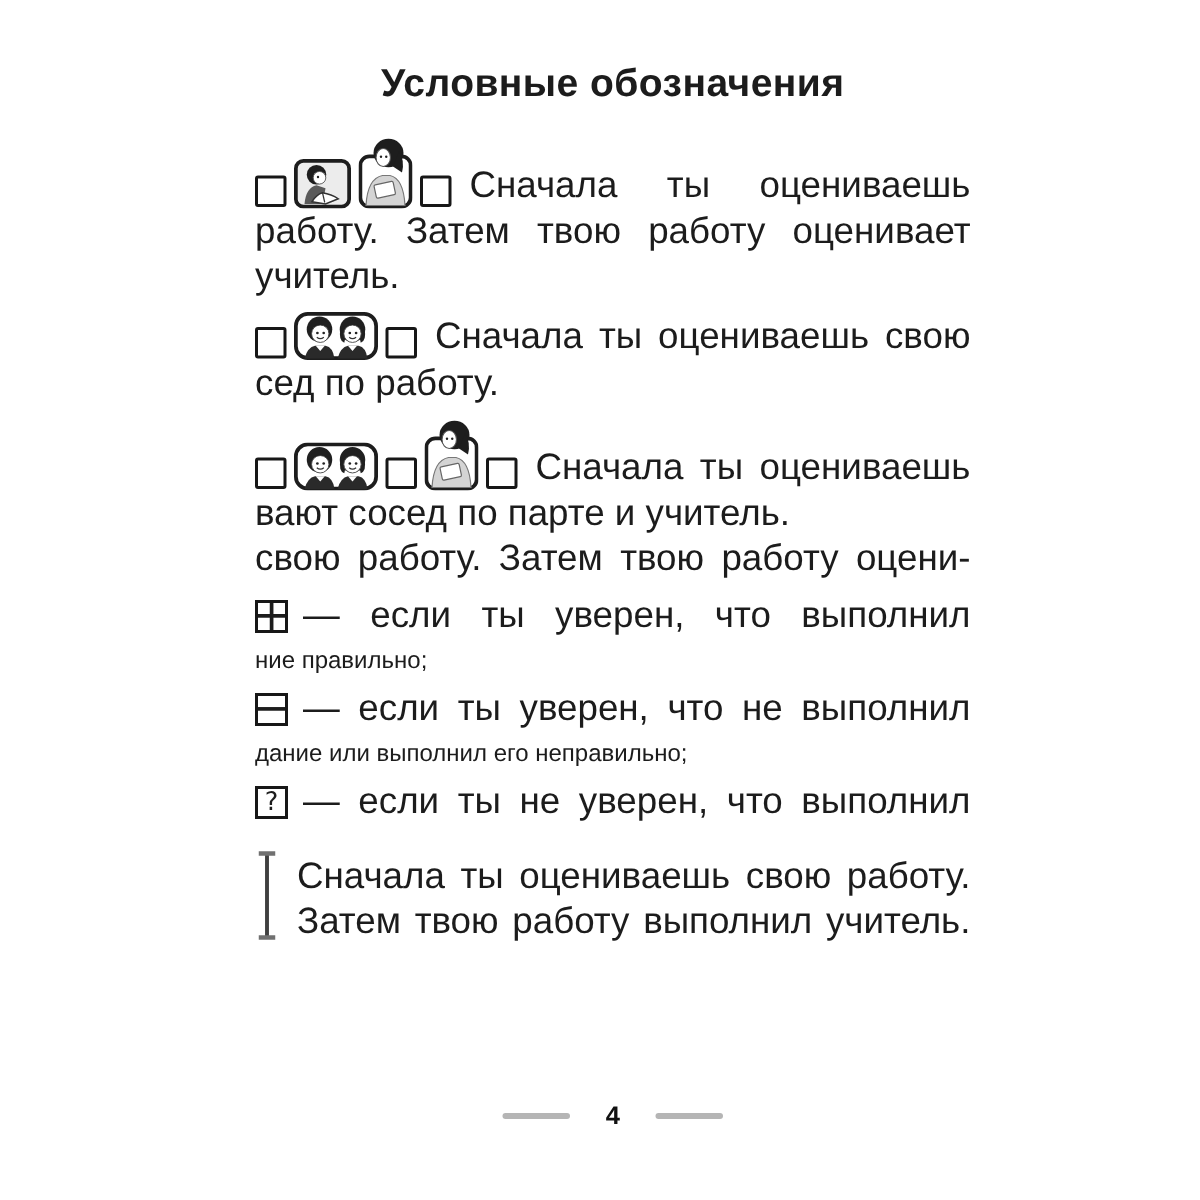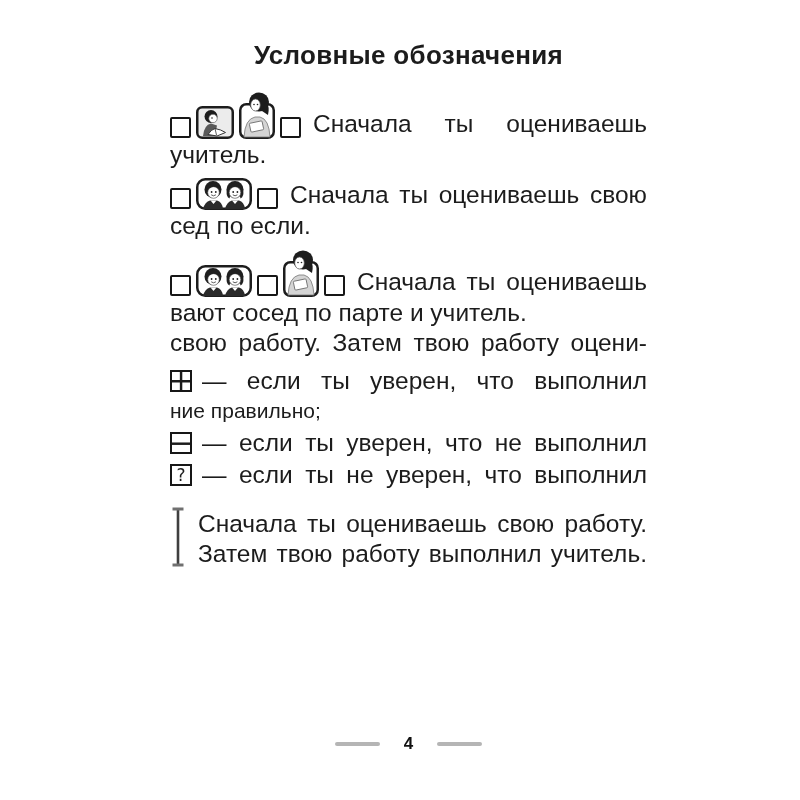--- a/index.html
+++ b/index.html
@@ -28,21 +28,21 @@
   .section-intro{font-size:24.5px;line-height:30px;padding-left:28px;margin:14px 0 6px 0;}
 
   .mark-item{margin-bottom:2px;}
   .mark-first{display:flex;align-items:center;}
   .mark-box{width:18px;height:18px;border:2px solid #171717;background:#fff;flex:0 0 auto;
             display:flex;align-items:center;justify-content:center;overflow:hidden;}
   .mark-sym{font-family:"DejaVu Sans",sans-serif;font-size:30px;line-height:18px;color:#1c1c1c;}
   .mark-sym.q{font-size:17px;line-height:18px;}
   .mark-first .fl-text{flex:1 1 auto;margin-left:10px;font-size:24.5px;line-height:30px;height:30px;
                        overflow:hidden;text-align:justify;text-align-last:justify;}
-  .mark-cont{font-size:21px;line-height:30px;text-align:left;}
+  .mark-cont{font-size:16px;line-height:30px;text-align:left;}
 
   .bracket-row{display:flex;align-items:center;margin-top:16px;}
   .bracket-row .note-lines{flex:1 1 auto;margin-left:12px;}
 
   .footer{position:absolute;left:170px;width:477px;bottom:46px;
           display:flex;align-items:center;justify-content:center;gap:24px;}
   .dash{width:45px;height:4px;background:#b5b5b5;border-radius:2px;}
   .pagenum{font-size:17px;font-weight:700;color:#111;}
 </style>
 </head>
@@ -76,20 +76,21 @@
             <ellipse cx="16.5" cy="14" rx="4.8" ry="6" fill="#fff" stroke="#555" stroke-width="0.7"></ellipse>
             <circle cx="15" cy="13.5" r="0.8" fill="#222"></circle>
             <circle cx="18.5" cy="13.5" r="0.8" fill="#222"></circle>
             <rect x="11" y="31" width="13" height="9" rx="1" fill="#fff" stroke="#666" stroke-width="0.8" transform="rotate(-12 17.5 35.5)"></rect>
           </svg>
         </span>
         <span class="checkbox"></span>
       </div>
       <div class="fl-text">Сначала ты оцениваешь свою</div>
     </div>
+    <div class="pline">работу. Затем твою работу оценивает</div>
     <div class="pline lastline">учитель.</div>
   </div>
 
   <div class="para">
     <div class="first-line">
       <div class="icon-group">
         <span class="checkbox"></span>
         <span>
           <svg width="56" height="32" viewBox="0 0 56 32">
             <rect x="1.25" y="1.25" width="53.5" height="29.5" rx="8" fill="#ffffff" stroke="#1d1d1d" stroke-width="2.5"></rect>
@@ -110,21 +111,21 @@
             <circle cx="37.2" cy="14" r="0.9" fill="#222"></circle>
             <circle cx="41.4" cy="14" r="0.9" fill="#222"></circle>
             <path d="M36.8,16.8 Q39,18.8 41.4,16.8" stroke="#333" stroke-width="0.8" fill="none"></path>
             <polygon points="36,22.5 39,26 42,22.5" fill="#fff"></polygon>
           </svg>
         </span>
         <span class="checkbox"></span>
       </div>
       <div class="fl-text">Сначала ты оцениваешь свою</div>
     </div>
-    <div class="pline lastline">сед по если.</div>
+    <div class="pline lastline">сед по работу.</div>
   </div>
 
   <div class="para">
     <div class="first-line">
       <div class="icon-group">
         <span class="checkbox"></span>
         <span>
           <svg width="56" height="32" viewBox="0 0 56 32">
             <rect x="1.25" y="1.25" width="53.5" height="29.5" rx="8" fill="#ffffff" stroke="#1d1d1d" stroke-width="2.5"></rect>
             <path d="M7,31 Q9,23.5 14,22.5 L21,22.5 Q26,23.5 27,31 Z" fill="#2a2a2a"></path>
@@ -179,20 +180,21 @@
     <div class="mark-cont">ние правильно;</div>
   </div>
 
   <div class="mark-item">
     <div class="mark-first">
       <span class="mark-box">
           <span class="mark-sym">−</span>
         </span>
       <div class="fl-text">— если ты уверен, что не выполнил за-</div>
     </div>
+    <div class="mark-cont">дание или выполнил его неправильно;</div>
   </div>
 
   <div class="mark-item">
     <div class="mark-first">
       <span class="mark-box">
           <span class="mark-sym q">?</span>
         </span>
       <div class="fl-text">— если ты не уверен, что выполнил за-</div>
     </div>
   </div>

